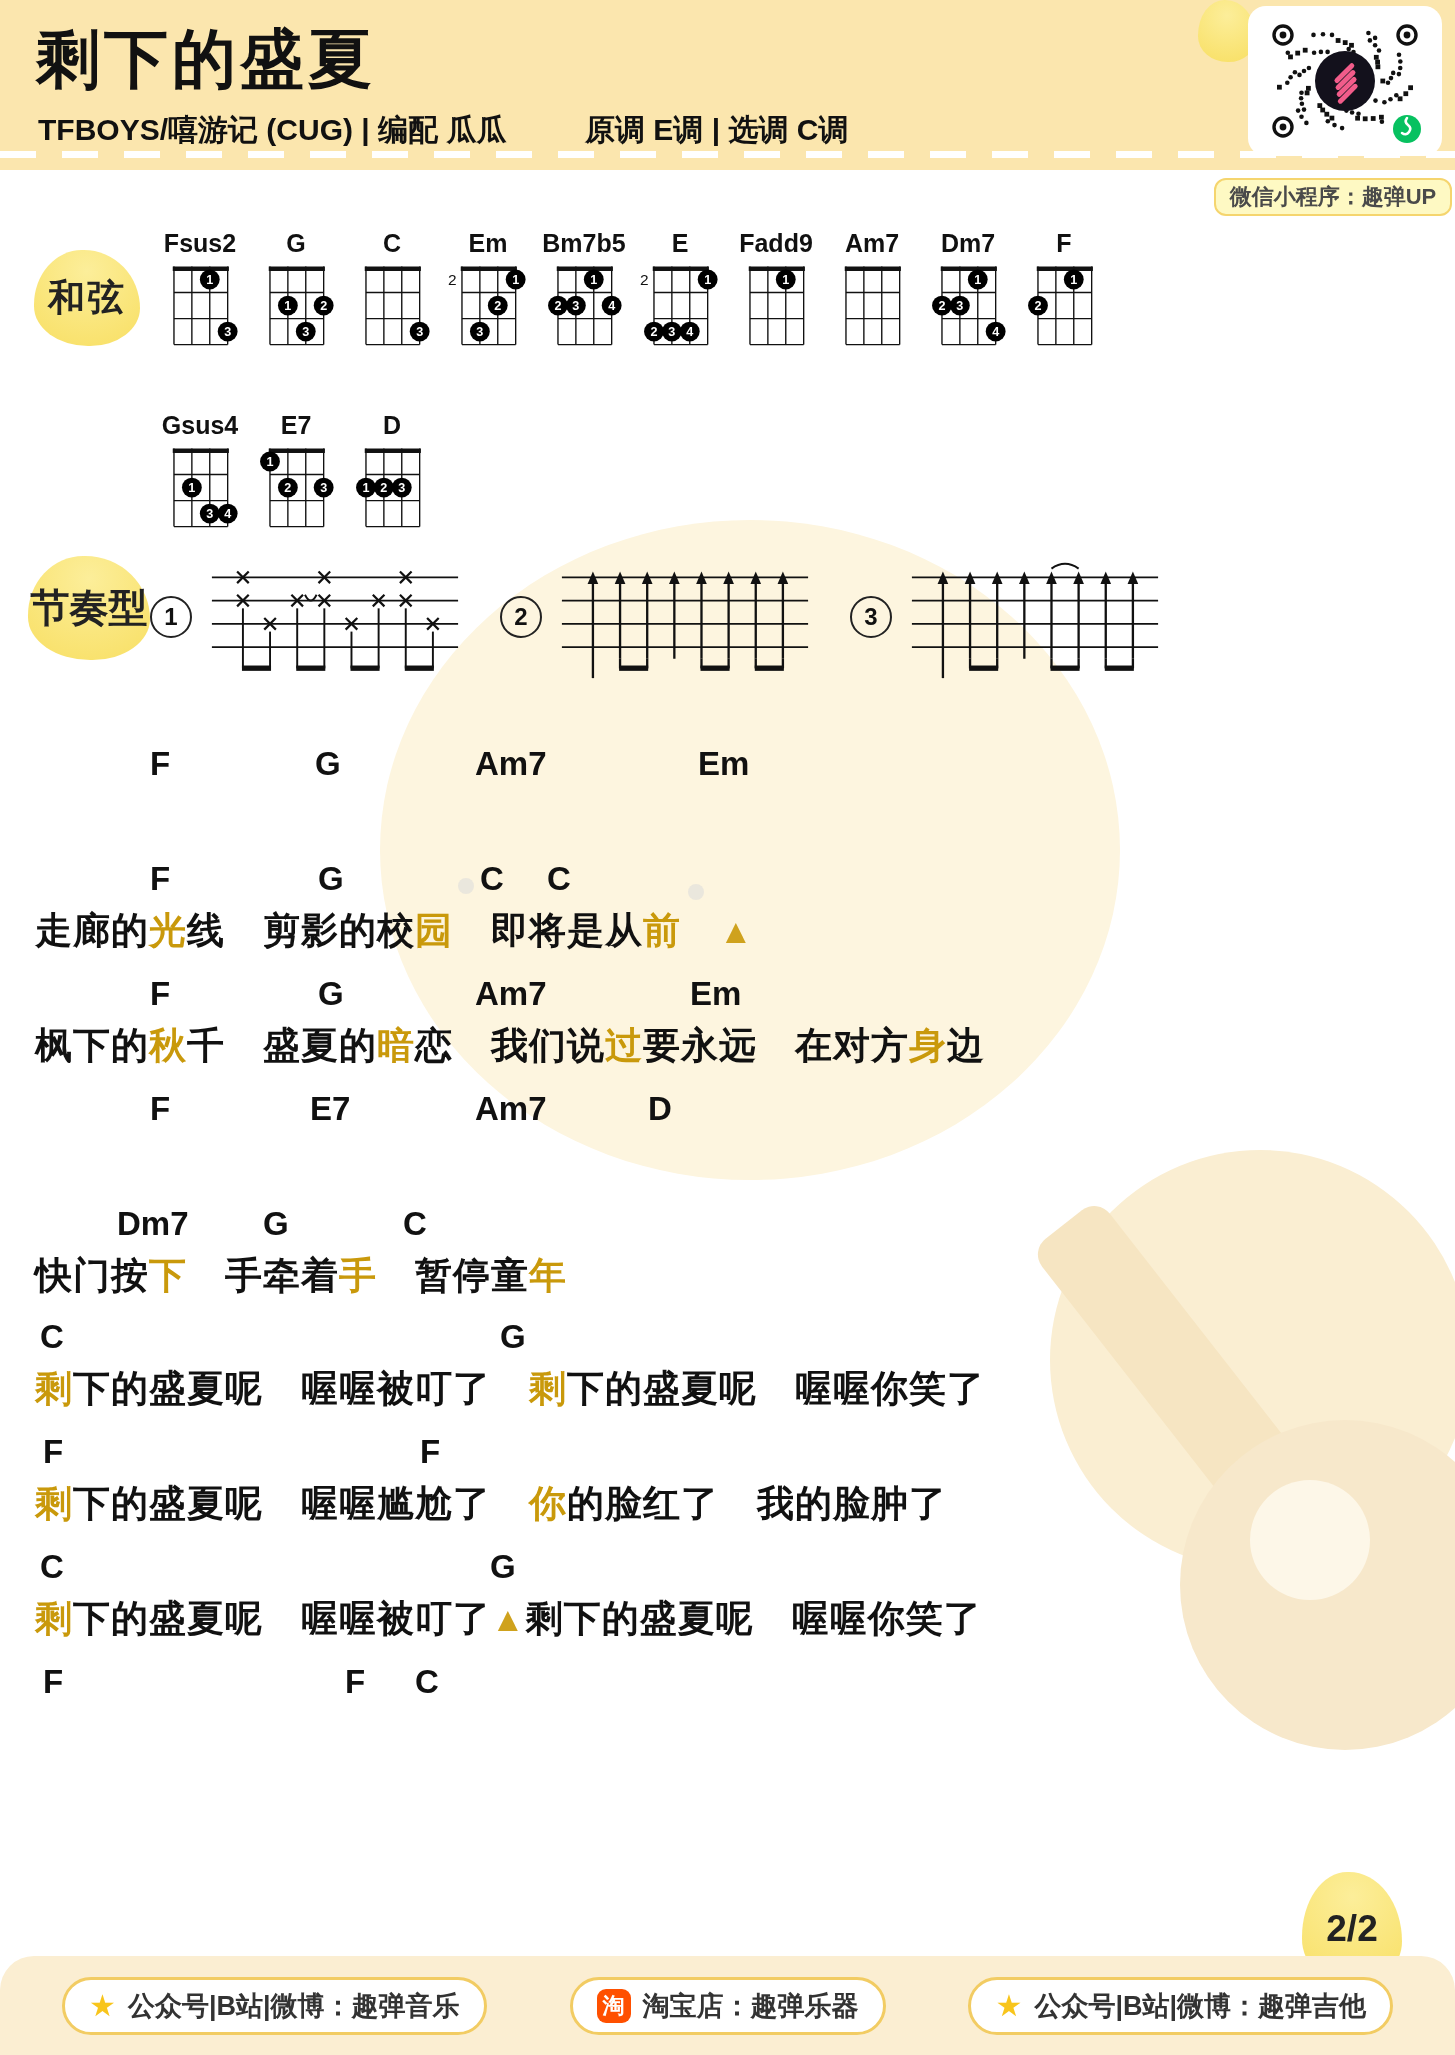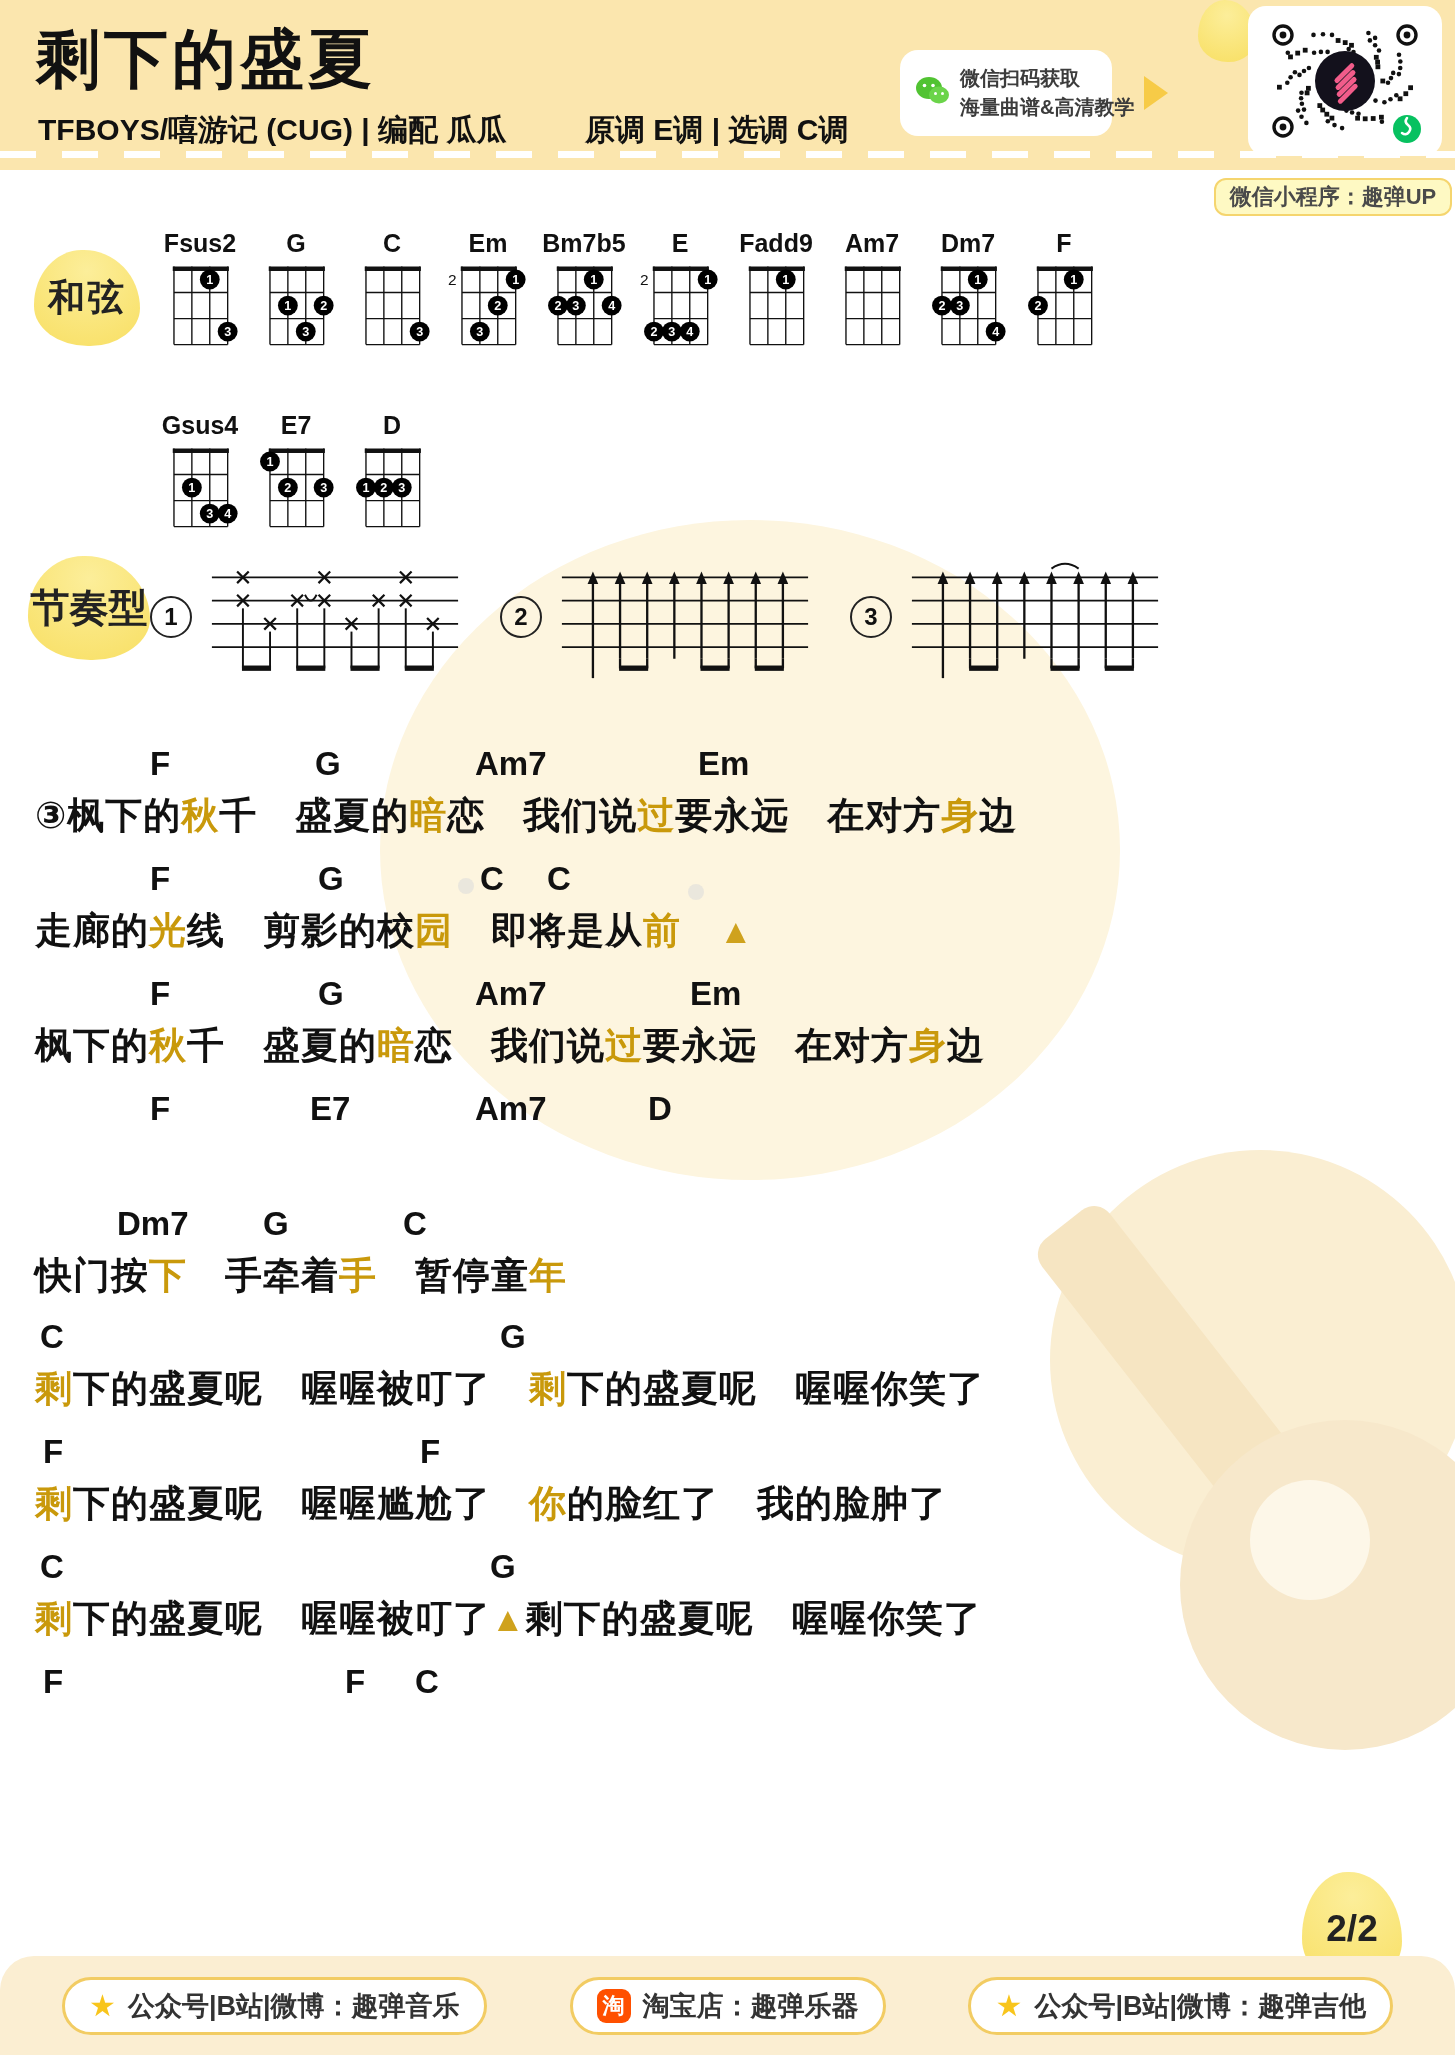--- a/index.html
+++ b/index.html
@@ -79,37 +79,20 @@
   <div class="wm wm-hole"></div>
   <div class="wm wm-dot" style="left:458px;top:878px"></div>
   <div class="wm wm-dot" style="left:688px;top:884px"></div>
 
   <div class="header"></div>
   <div class="dash"></div>
   <div class="title">剩下的盛夏</div>
   <div class="sub sub-left">TFBOYS/嘻游记 (CUG) | 编配 瓜瓜</div>
   <div class="sub sub-right">原调 E调 | 选调 C调</div>
 
-  <div class="bubble">
-    <span>
-      <svg width="40" height="40" viewBox="0 0 40 40">
-        <ellipse cx="17" cy="17" rx="13" ry="11" fill="#51C332"></ellipse>
-        <ellipse cx="27" cy="24" rx="10" ry="8.5" fill="#6BD44A"></ellipse>
-        <circle cx="12.5" cy="14.5" r="1.8" fill="#fff"></circle>
-          <circle cx="21" cy="14.5" r="1.8" fill="#fff"></circle>
-        <circle cx="23.5" cy="22.5" r="1.5" fill="#fff"></circle>
-          <circle cx="30.5" cy="22.5" r="1.5" fill="#fff"></circle>
-      </svg>
-    </span>
-    <div class="bubble-text">
-      <div>微信扫码获取</div>
-      <div>海量曲谱&amp;高清教学</div>
-    </div>
-    <div class="bubble-arrow"></div>
-  </div>
 
   <div class="qr-blob"></div>
   <div class="qr-card">
       <svg id="qr-svg" width="176" height="140" viewBox="0 0 176 140">
         <rect x="123.4" y="67.6" width="4.8" height="4.8" fill="#111"></rect>
         <circle cx="47.0" cy="98.6" r="2.3" fill="#111"></circle>
         <circle cx="91.7" cy="38.1" r="2.3" fill="#111"></circle>
         <rect x="122.0" y="103.8" width="4.8" height="4.8" fill="#111"></rect>
         <circle cx="42.5" cy="63.9" r="2.3" fill="#111"></circle>
         <circle cx="142.0" cy="43.8" r="2.3" fill="#111"></circle>
@@ -543,21 +526,20 @@
     </div>
 
   <div id="lyrics">
       <div class="pair" style="top: 745px;">
         <div class="chordline">
           <span class="chord" style="left: 115px;">F</span>
           <span class="chord" style="left: 280px;">G</span>
           <span class="chord" style="left: 440px;">Am7</span>
           <span class="chord" style="left: 663px;">Em</span>
         </div>
-        <div class="lyric"><span>③枫下的</span><span class="hl">秋</span><span>千　盛夏的</span><span class="hl">暗</span><span>恋　我们说</span><span class="hl">过</span><span>要永远　在对方</span><span class="hl">身</span><span>边</span></div>
       </div>
       <div class="pair" style="top: 860px;">
         <div class="chordline">
           <span class="chord" style="left: 115px;">F</span>
           <span class="chord" style="left: 283px;">G</span>
           <span class="chord" style="left: 445px;">C</span>
           <span class="chord" style="left: 512px;">C</span>
         </div>
         <div class="lyric"><span>走廊的</span><span class="hl">光</span><span>线　剪影的校</span><span class="hl">园</span><span>　即将是从</span><span class="hl">前</span><span>　</span><span class="tri">▲</span></div>
       </div>

